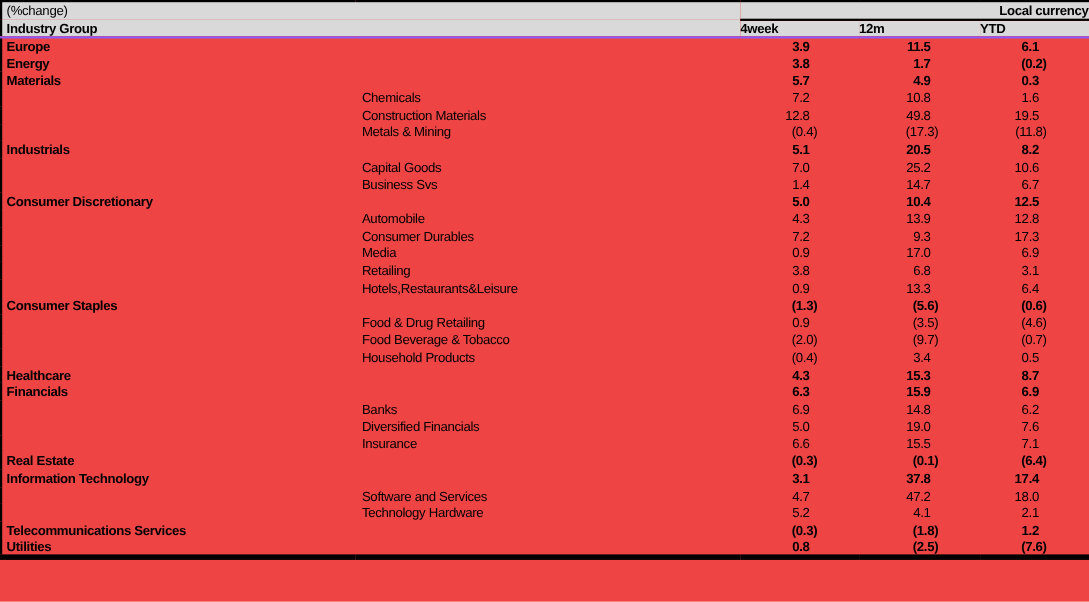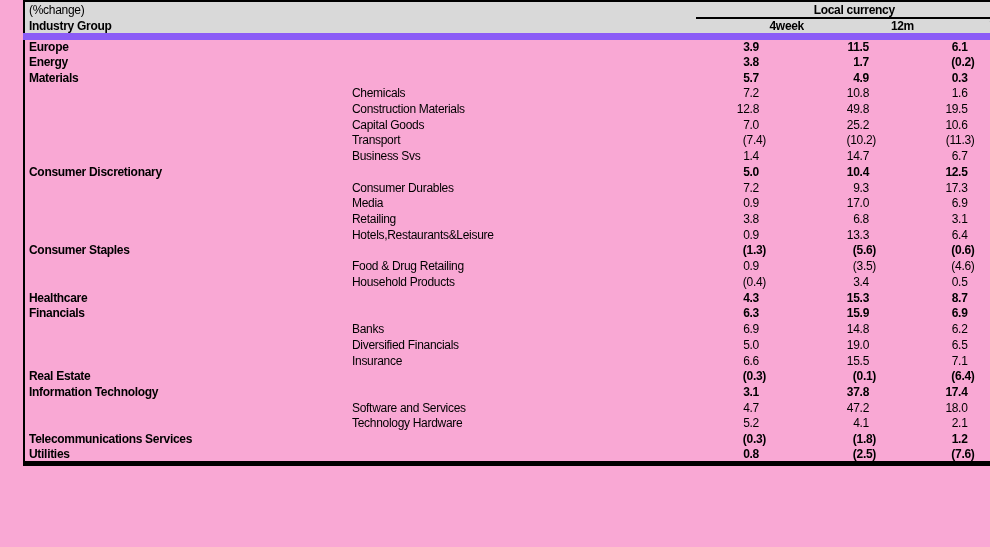--- a/index.html
+++ b/index.html
@@ -2,45 +2,44 @@
 <html><head>
 <meta charset="utf-8">
 <style>
   * { box-sizing: border-box; }
   html, body { margin: 0; padding: 0; background: #ffffff; }
   .sheet {
     width: 990px;
     height: 547px;
     font-family: "Liberation Sans", sans-serif;
     color: #000;
-    background: #f9a8d4;
-    padding-left: 23px;
+    background: #ef4444;
   }
   table {
     border-collapse: collapse;
     table-layout: fixed;
     width: 990px;
     font-size: 12px;
     letter-spacing: -0.3px;
     border-top: 2px solid #000;
     border-left: 2px solid #000;
     border-right: 3px solid #000;
     border-bottom: 5px solid #000;
   }
   td { padding: 0; vertical-align: middle; overflow: hidden; white-space: nowrap; }
 
   
   thead tr { background: #d9d9d9; }
   tr.hrow1 { height: 17px; }
   tr.hrow2 { height: 16px; }
   td.pctchange { padding-left: 4px; font-weight: 400; }
-  td.currency  { text-align: center; font-weight: 700; border-bottom: 2px solid #000; }
-  tr.hrow2 td  { border-bottom: 7px solid #8b5cf6; }
+  td.currency  { text-align: right; font-weight: 700; border-bottom: 2px solid #000; }
+  tr.hrow2 td  { border-bottom: 2px solid #8b5cf6; }
   td.industry-group { padding-left: 4px; font-weight: 700; }
-  td.colhead   { text-align: right; font-weight: 700; }
+  td.colhead   { text-align: left; font-weight: 700; }
 
   
   tbody tr { height: 15.72px; }
   td.lbl    { padding-left: 4px; }
   td.sublbl { padding-left: 6px; }
   tr.group td.lbl, tr.group td.val { font-weight: 700; }
   td.val { text-align: right; }
   td.val.pos { padding-right: 45px; }
   td.val.neg { padding-right: 38px; }
 </style>
@@ -99,48 +98,62 @@
         </tr>
         <tr class="sub">
           <td class="lbl"></td>
           <td class="sublbl">Construction Materials</td>
           <td class="val pos">12.8</td>
           <td class="val pos">49.8</td>
           <td class="val pos">19.5</td>
         </tr>
         <tr class="sub">
           <td class="lbl"></td>
+          <td class="sublbl">Metals &amp; Mining</td>
+          <td class="val neg">(0.4)</td>
+          <td class="val neg">(17.3)</td>
+          <td class="val neg">(11.8)</td>
+        </tr>
+        <tr class="group">
+          <td class="lbl">Industrials</td>
+          <td class="sublbl"></td>
+          <td class="val pos">5.1</td>
+          <td class="val pos">20.5</td>
+          <td class="val pos">8.2</td>
+        </tr>
+        <tr class="sub">
+          <td class="lbl"></td>
           <td class="sublbl">Capital Goods</td>
           <td class="val pos">7.0</td>
           <td class="val pos">25.2</td>
           <td class="val pos">10.6</td>
         </tr>
         <tr class="sub">
           <td class="lbl"></td>
-          <td class="sublbl">Transport</td>
-          <td class="val neg">(7.4)</td>
-          <td class="val neg">(10.2)</td>
-          <td class="val neg">(11.3)</td>
-        </tr>
-        <tr class="sub">
-          <td class="lbl"></td>
           <td class="sublbl">Business Svs</td>
           <td class="val pos">1.4</td>
           <td class="val pos">14.7</td>
           <td class="val pos">6.7</td>
         </tr>
         <tr class="group">
           <td class="lbl">Consumer Discretionary</td>
           <td class="sublbl"></td>
           <td class="val pos">5.0</td>
           <td class="val pos">10.4</td>
           <td class="val pos">12.5</td>
         </tr>
         <tr class="sub">
           <td class="lbl"></td>
+          <td class="sublbl">Automobile</td>
+          <td class="val pos">4.3</td>
+          <td class="val pos">13.9</td>
+          <td class="val pos">12.8</td>
+        </tr>
+        <tr class="sub">
+          <td class="lbl"></td>
           <td class="sublbl">Consumer Durables</td>
           <td class="val pos">7.2</td>
           <td class="val pos">9.3</td>
           <td class="val pos">17.3</td>
         </tr>
         <tr class="sub">
           <td class="lbl"></td>
           <td class="sublbl">Media</td>
           <td class="val pos">0.9</td>
           <td class="val pos">17.0</td>
@@ -169,20 +182,27 @@
         </tr>
         <tr class="sub">
           <td class="lbl"></td>
           <td class="sublbl">Food &amp; Drug Retailing</td>
           <td class="val pos">0.9</td>
           <td class="val neg">(3.5)</td>
           <td class="val neg">(4.6)</td>
         </tr>
         <tr class="sub">
           <td class="lbl"></td>
+          <td class="sublbl">Food Beverage &amp; Tobacco</td>
+          <td class="val neg">(2.0)</td>
+          <td class="val neg">(9.7)</td>
+          <td class="val neg">(0.7)</td>
+        </tr>
+        <tr class="sub">
+          <td class="lbl"></td>
           <td class="sublbl">Household Products</td>
           <td class="val neg">(0.4)</td>
           <td class="val pos">3.4</td>
           <td class="val pos">0.5</td>
         </tr>
         <tr class="group">
           <td class="lbl">Healthcare</td>
           <td class="sublbl"></td>
           <td class="val pos">4.3</td>
           <td class="val pos">15.3</td>
@@ -200,21 +220,21 @@
           <td class="sublbl">Banks</td>
           <td class="val pos">6.9</td>
           <td class="val pos">14.8</td>
           <td class="val pos">6.2</td>
         </tr>
         <tr class="sub">
           <td class="lbl"></td>
           <td class="sublbl">Diversified Financials</td>
           <td class="val pos">5.0</td>
           <td class="val pos">19.0</td>
-          <td class="val pos">6.5</td>
+          <td class="val pos">7.6</td>
         </tr>
         <tr class="sub">
           <td class="lbl"></td>
           <td class="sublbl">Insurance</td>
           <td class="val pos">6.6</td>
           <td class="val pos">15.5</td>
           <td class="val pos">7.1</td>
         </tr>
         <tr class="group">
           <td class="lbl">Real Estate</td>

